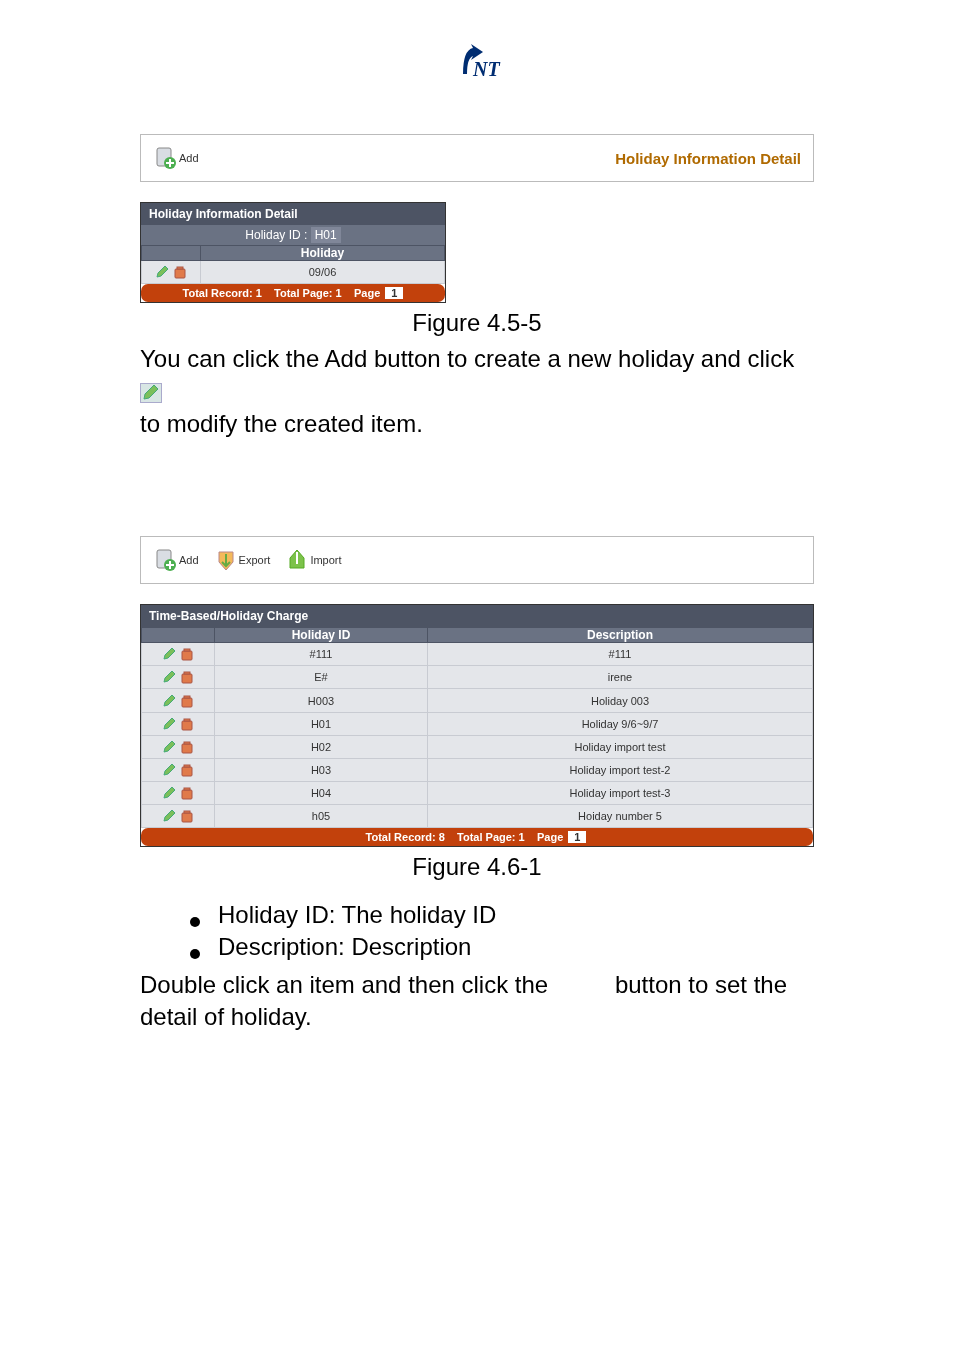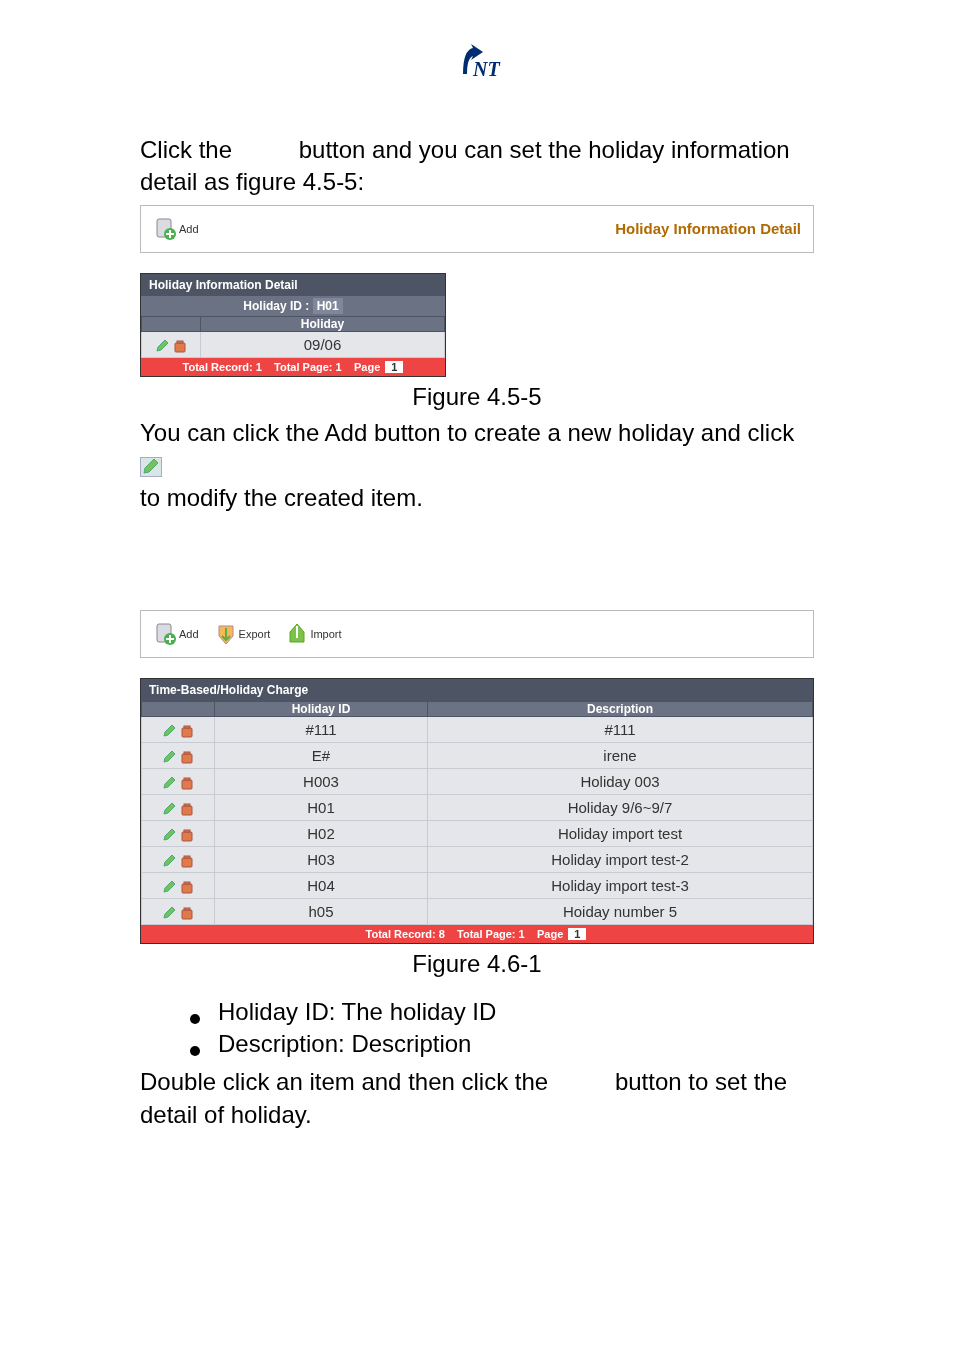--- a/index.html
+++ b/index.html
@@ -60,21 +60,21 @@
     background: #4d5464;
     color: #fff;
     font-size: 12px;
     font-weight: bold;
     padding: 4px 8px;
   }
   .grid-sub {
     background: #6a7283;
     color: #fff;
     font-size: 12px;
-    font-weight: bold;
+    font-weight: normal;
     text-align: center;
     padding: 3px 0;
   }
   .grid-sub .hid-val {
     background: #808799;
     padding: 1px 4px;
   }
   table.grid {
     border-collapse: collapse;
     width: 100%;
@@ -82,37 +82,38 @@
   table.grid th {
     background: #6a7283;
     color: #fff;
     font-size: 12px;
     font-weight: bold;
     padding: 0 6px;
     border: 1px solid #4d5464;
   }
   table.grid td {
     background: #e4e6ea;
-    font-size: 15px;
+    font-size: 11px;
     color: #333;
     padding: 4px 6px;
     text-align: center;
     border: 1px solid #c8cbd2;
   }
   table.grid td.icons {
     width: 46px;
   }
   .icons svg { vertical-align: middle; }
   .grid-footer {
-    background: #ef4444;
+    background: #c2410c;
     color: #fff;
     font-size: 11px;
     font-weight: bold;
     text-align: center;
     padding: 3px 6px;
+    border-radius: 7px;
   }
   .grid-footer .pgbox, .grid-footer .valbox {
     background: #fff;
     color: #333;
     padding: 0 6px;
     margin-left: 2px;
     display: inline-block;
   }
   .figure-label {
     font-size: 24px;
@@ -148,25 +149,20 @@
 
 <div class="page">
 
   <div class="logo-row">
     <svg class="logo-svg" width="48" height="40" viewBox="0 0 48 40">
       <path d="M10 34 Q10 10 20 8 L18 4 L30 12 L18 20 L20 16 Q14 18 14 34 Z" fill="#002d72"></path>
       <text x="20" y="36" font-family="Georgia, serif" font-style="italic" font-weight="bold" font-size="20" fill="#002d72">NT</text>
     </svg>
   </div>
 
-  <div class="body-text">
-    <span>Click the </span>
-    &nbsp;&nbsp;&nbsp;&nbsp;&nbsp;&nbsp;&nbsp;&nbsp;
-    <span>button and you can set the holiday information detail as figure 4.5-5:</span>
-  </div>
 
   <div class="panel">
     <div class="panel-toolbar">
       <div class="tb-btn">
         <span class="icon-slot">
           <svg width="22" height="24" viewBox="0 0 22 24">
             <rect x="2" y="2" width="14" height="18" rx="2" fill="#d9dde3" stroke="#888"></rect>
             <circle cx="15" cy="17" r="6" fill="#4caf50"></circle>
             <path d="M15 13v8M11 17h8" stroke="#fff" stroke-width="2"></path>
           </svg>

